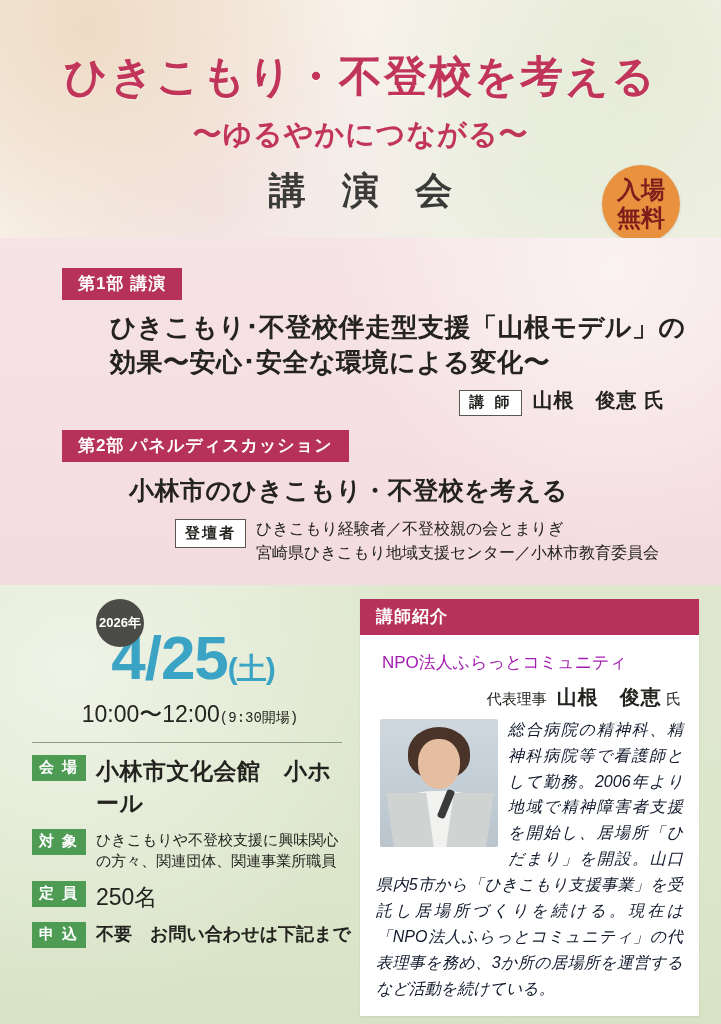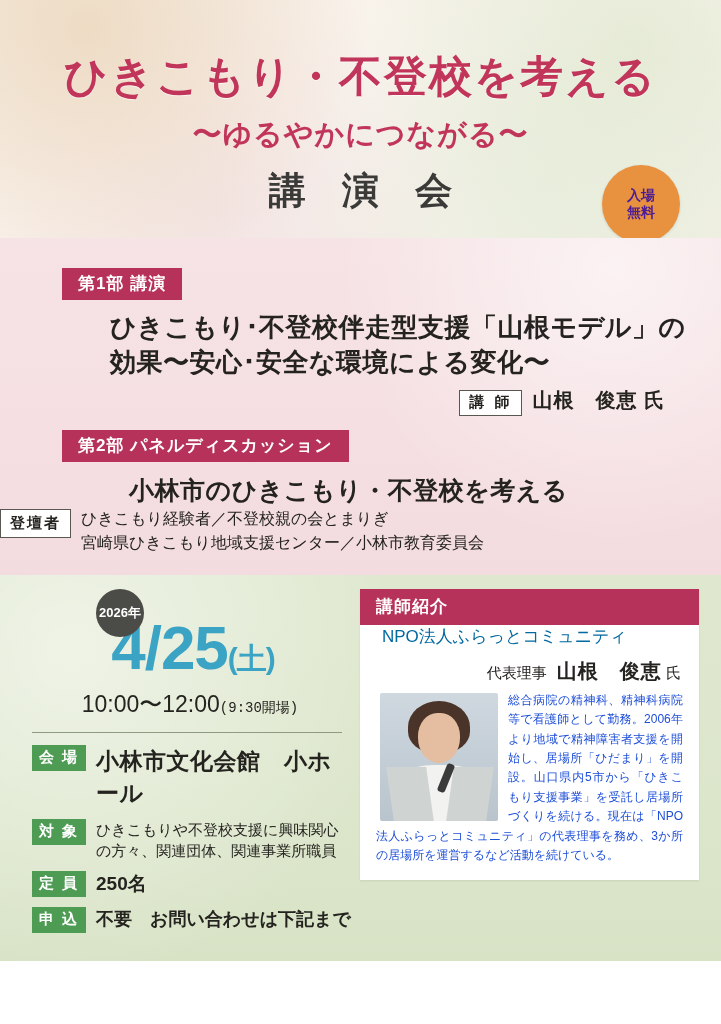--- a/index.html
+++ b/index.html
@@ -60,26 +60,26 @@
     text-indent: 13px;
   }
   .free-badge {
     position: absolute;
     right: 41px;
     top: 165px;
     width: 78px;
     height: 78px;
     border-radius: 50%;
     background: #e8913f;
-    color: #4c1d95;
+    color: #7f1d1d;
     display: flex;
     flex-direction: column;
     align-items: center;
     justify-content: center;
-    font-size: 14px;
+    font-size: 24px;
     font-weight: bold;
     line-height: 1.18;
     box-shadow: 0 1px 3px rgba(0,0,0,0.12);
   }
 
   
   .program {
     position: relative;
     padding: 14px 0 20px 0;
     background:
@@ -133,20 +133,22 @@
     font-weight: bold;
     letter-spacing: 1px;
   }
   .p2-text {
     font-size: 25px;
     text-align: center;
     margin-top: 12px;
     padding-right: 24px;
   }
   .panel-row {
+    margin-top: 10px;
+    padding-left: 175px;
     font-size: 16px;
     color: #24231f;
     line-height: 1.5;
   }
   .panel-row .mini-tag {
     vertical-align: top;
     letter-spacing: 2px;
     margin-top: 2px;
   }
   .panel-names {
@@ -250,22 +252,22 @@
     color: #24231f;
     font-size: 15px;
     line-height: 1.42;
   }
   .v-big {
     font-size: 23px;
     font-weight: bold;
     letter-spacing: 0.5px;
   }
   .v-mid {
-    font-size: 19px;
-    font-weight: bold;
+    font-size: 23px;
+    font-weight: normal;
   }
   .v-apply1 {
     font-size: 18px;
     font-weight: bold;
   }
   .v-apply2 {
     font-size: 19px;
     font-weight: bold;
     margin-top: 2px;
   }
@@ -288,41 +290,42 @@
   .profile-head {
     background: #b7325a;
     color: #ffffff;
     font-size: 17px;
     font-weight: bold;
     padding: 6px 0 7px 16px;
     letter-spacing: 1px;
   }
   .profile-org {
     font-size: 17px;
-    color: #0369a1;
-    padding: 0 0 0 22px;
+    color: #a21caf;
+    padding: 16px 0 0 22px;
   }
   .profile-name-row {
     text-align: right;
     padding: 10px 18px 0 0;
     font-size: 15px;
     color: #24231f;
   }
   .profile-name {
     font-size: 20px;
     font-weight: bold;
     letter-spacing: 1px;
     margin-left: 10px;
   }
   .profile-body {
-    font-size: 12px;
+    font-size: 16px;
     line-height: 1.62;
-    color: #1d4ed8;
+    color: #0f172a;
     padding: 6px 16px 0 16px;
     text-align: justify;
+    font-style: italic;
   }
   .portrait {
     float: left;
     width: 118px;
     height: 128px;
     margin: 2px 10px 4px 4px;
     border-radius: 2px;
     position: relative;
     overflow: hidden;
     background: linear-gradient(180deg, #cfd8df 0%, #b9c4cd 100%);

